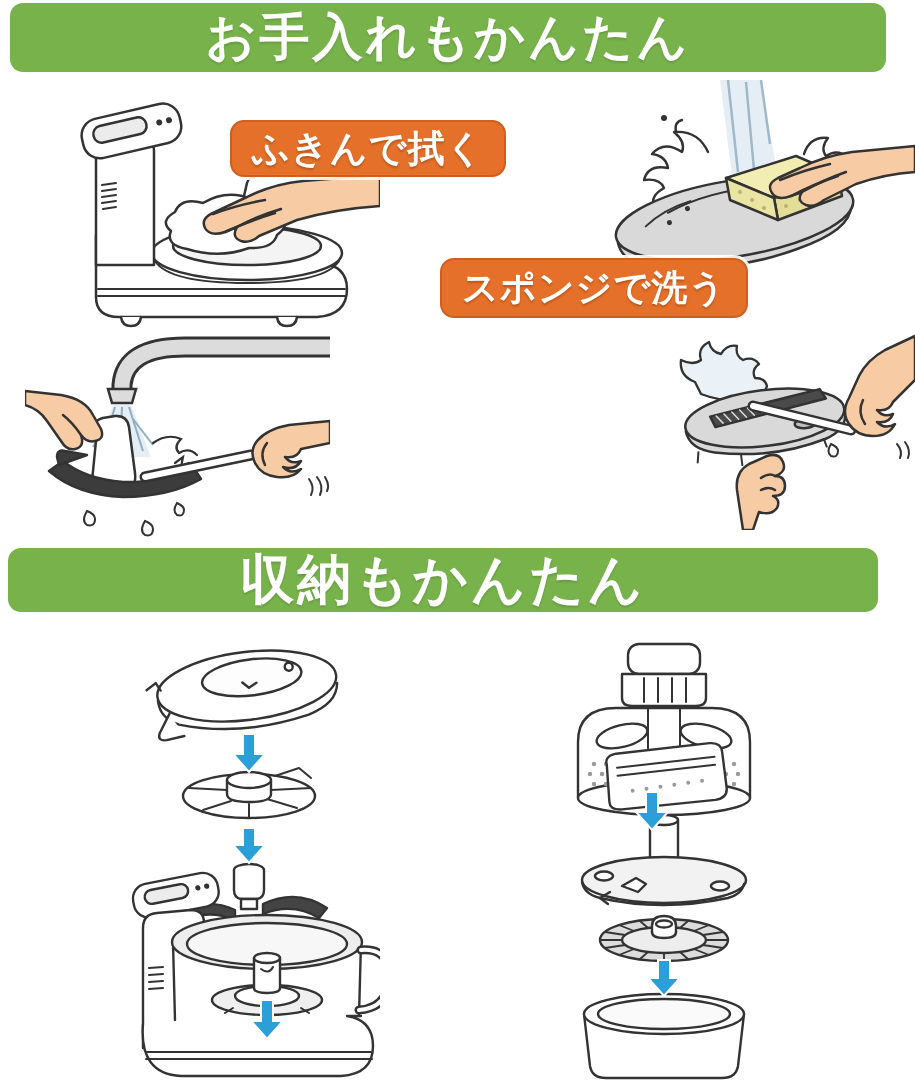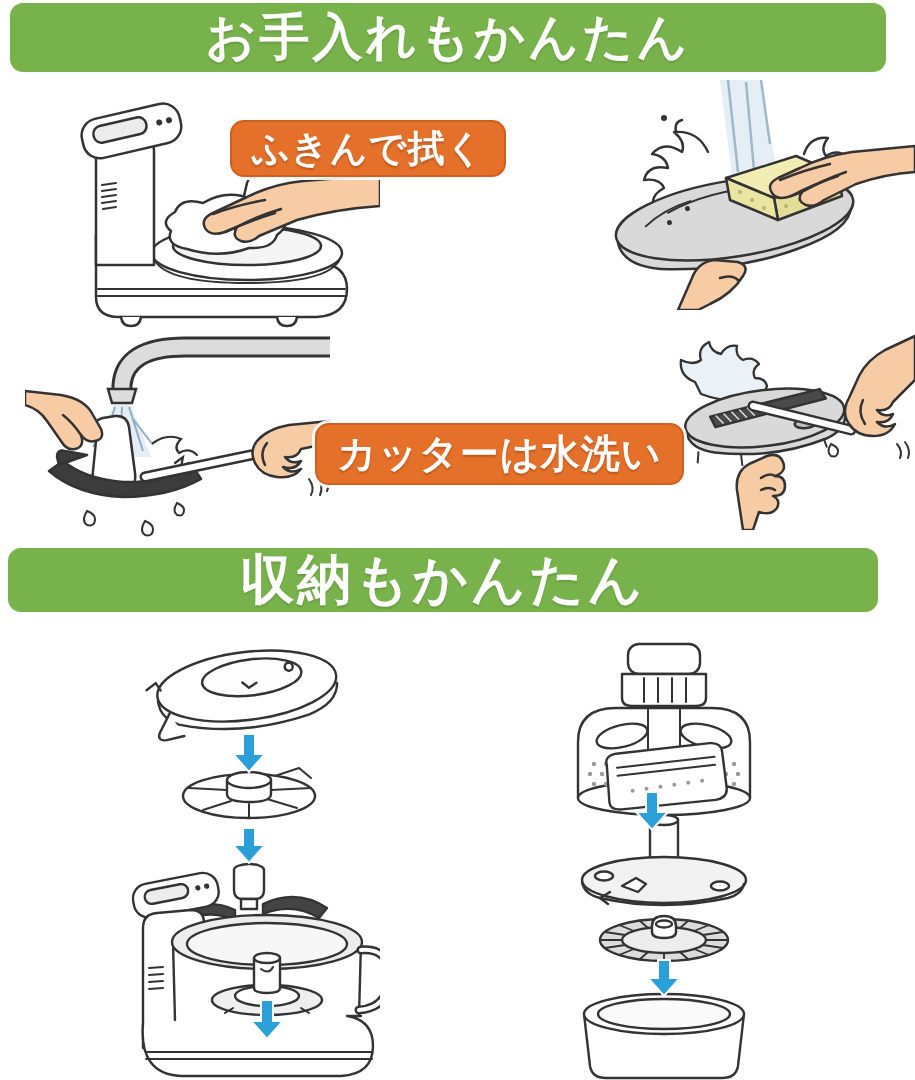--- a/index.html
+++ b/index.html
@@ -185,21 +185,21 @@
         <path d="M280 122 q6 8 3 16"></path>
     </g>
     <g fill="#F7CCA4" stroke="#333" stroke-width="2.5" stroke-linecap="round" stroke-linejoin="round">
       <path d="M118 210 L112 170 Q110 152 124 144 L142 136 Q154 132 158 142 Q162 152 150 156 Q160 156 160 166 Q160 176 148 176 Q156 180 152 188 Q146 196 134 192 L128 210 Z"></path>
       <path d="M136 158 q8 -6 14 -2 M136 170 q8 -4 14 0" fill="none"></path>
     </g>
     <path d="M206 124 q-5 8 0 12 q7 2 7 -5 q0 -4 -7 -7 z" fill="#fff" stroke="#333" stroke-width="2"></path>
   </svg>
 
   <div class="label label-wipe">ふきんで拭く</div>
-  <div class="label label-cutter">カッターは水洗い</div>
+  <div class="label label-sponge">スポンジで洗う</div>
 
   <div class="banner banner-storage">収納もかんたん</div>
 
   <svg class="illo" style="left:115px;top:638px" width="265" height="442" viewBox="0 0 265 442">
     <g stroke="#333" stroke-width="2.4" fill="#fff" stroke-linecap="round" stroke-linejoin="round">
       <g transform="rotate(-7 132 50)">
         <ellipse cx="132" cy="48" rx="90" ry="34"></ellipse>
         <path d="M42 52 q0 18 18 26 q60 20 130 6 q30 -8 32 -28" fill="none"></path>
         <ellipse cx="138" cy="40" rx="50" ry="18" fill="#fdfdfd"></ellipse>
         <circle cx="176" cy="34" r="4"></circle>

